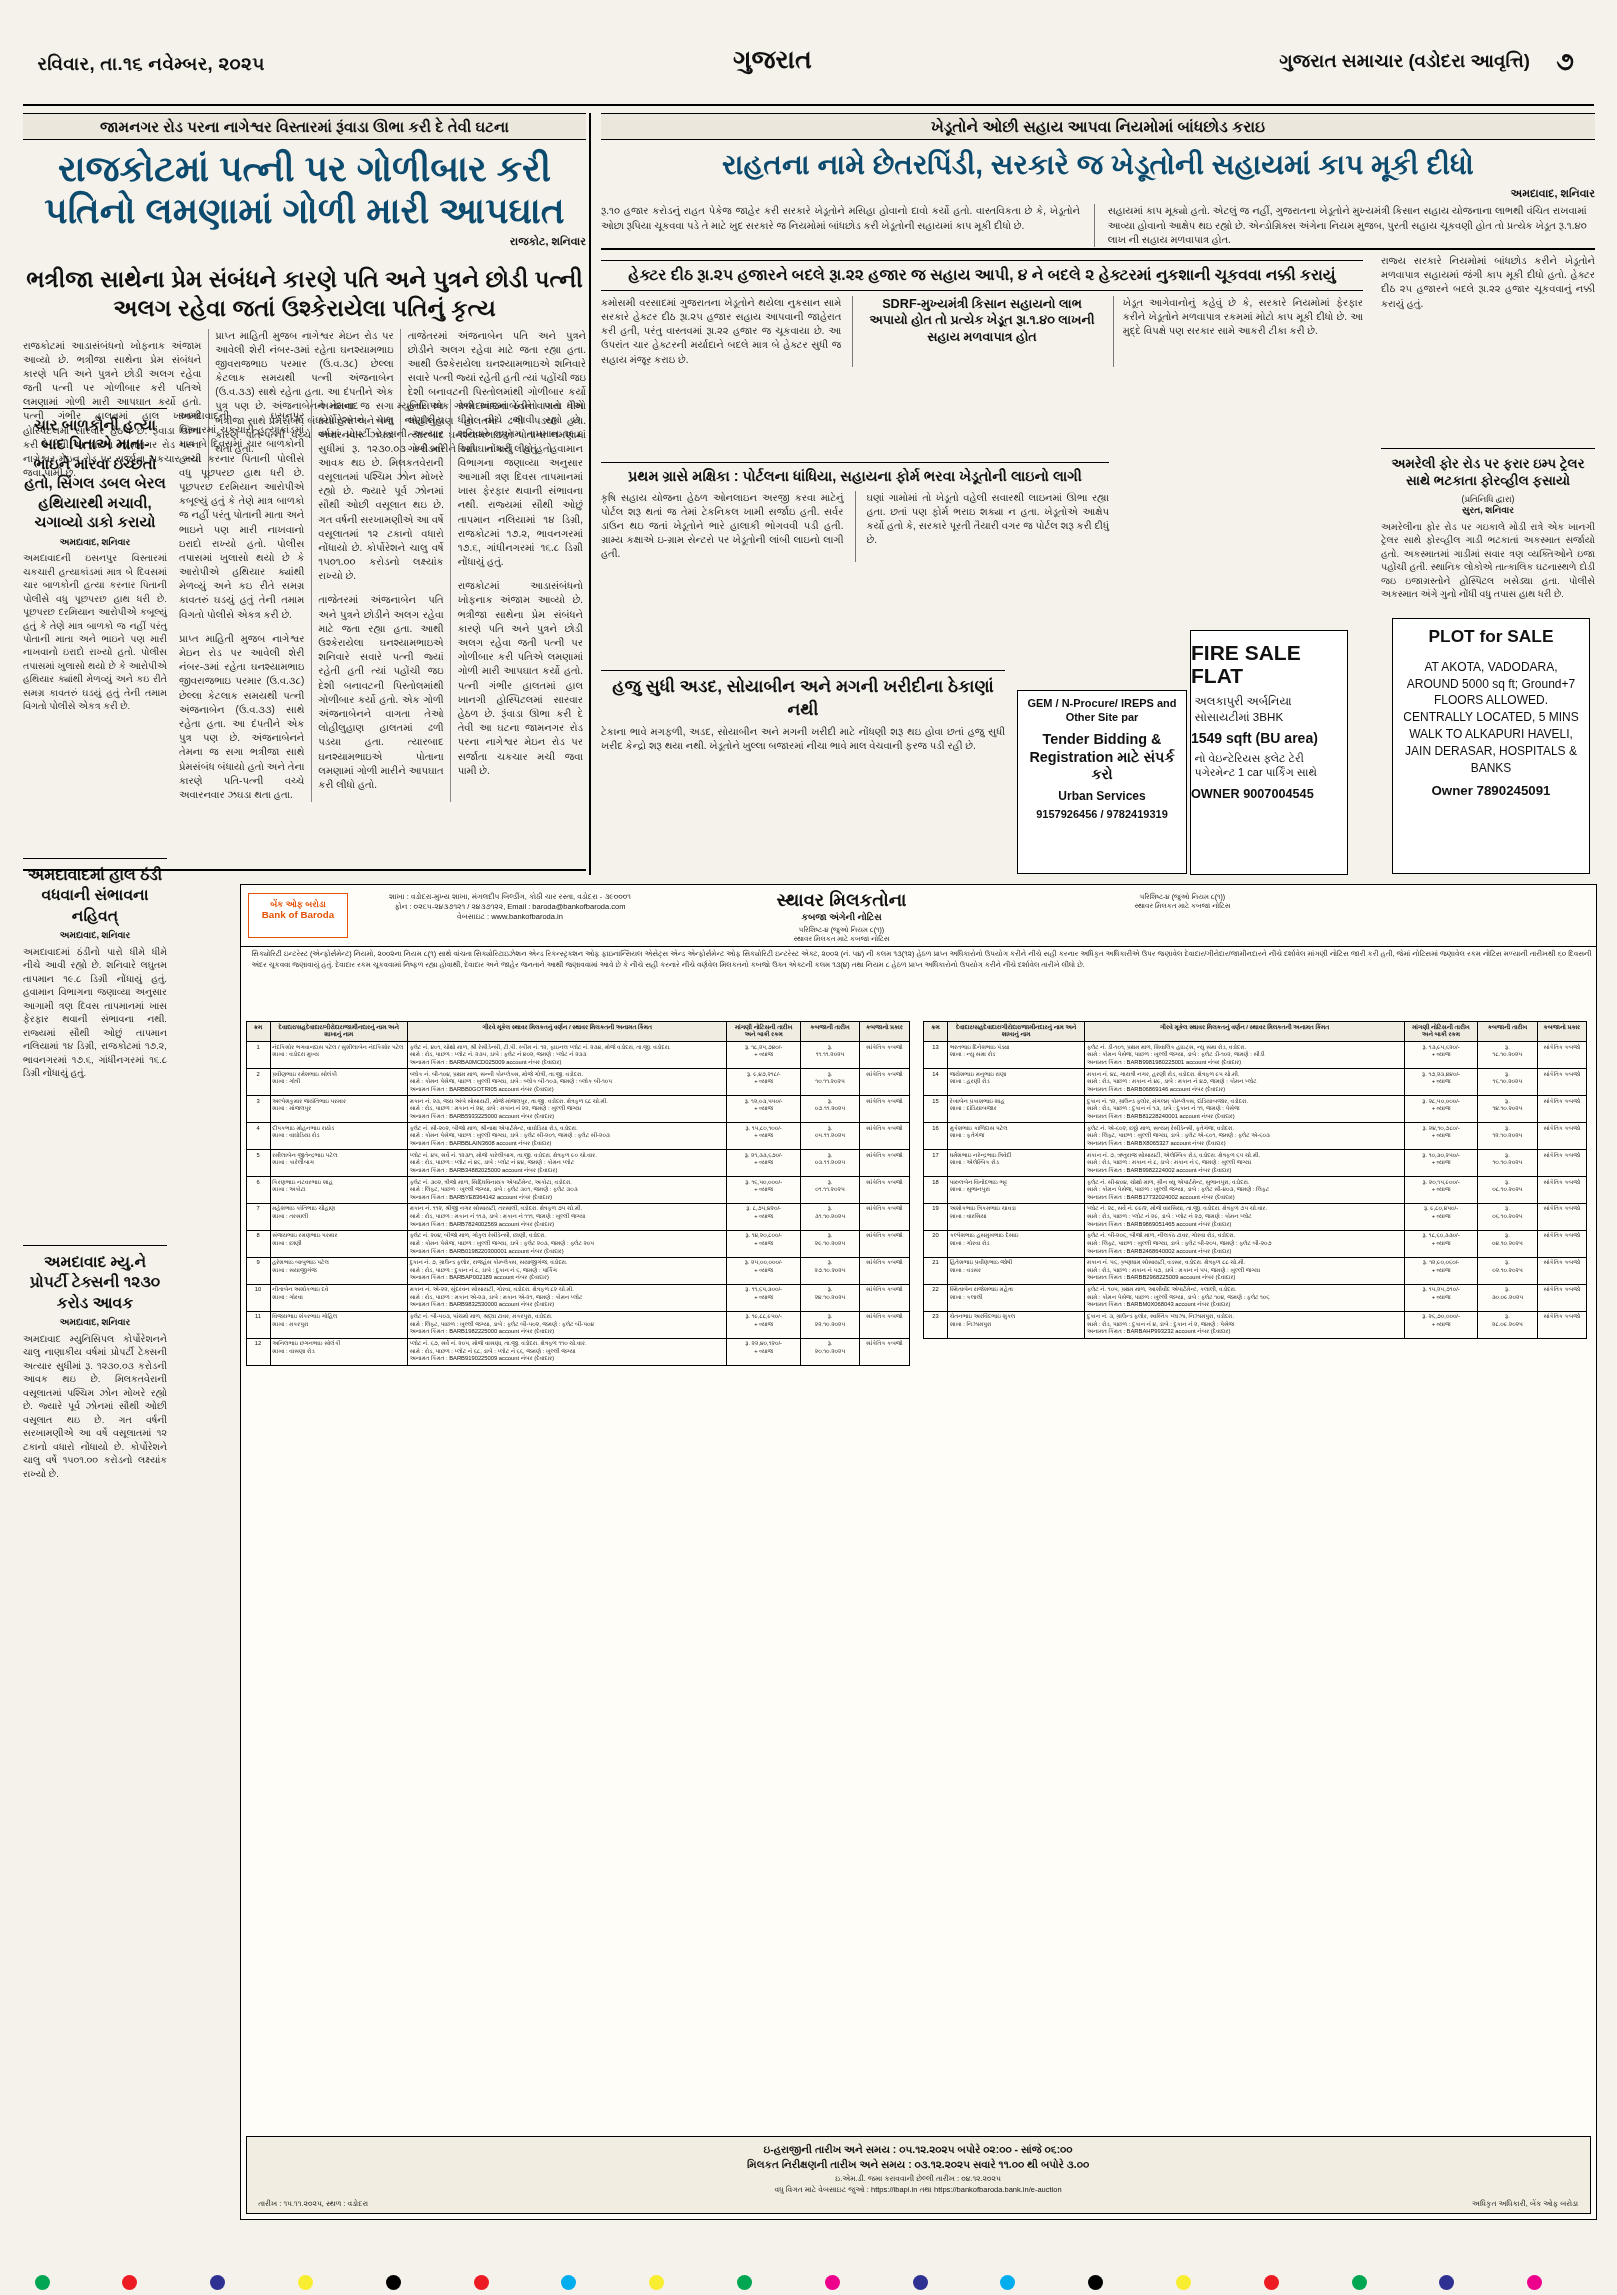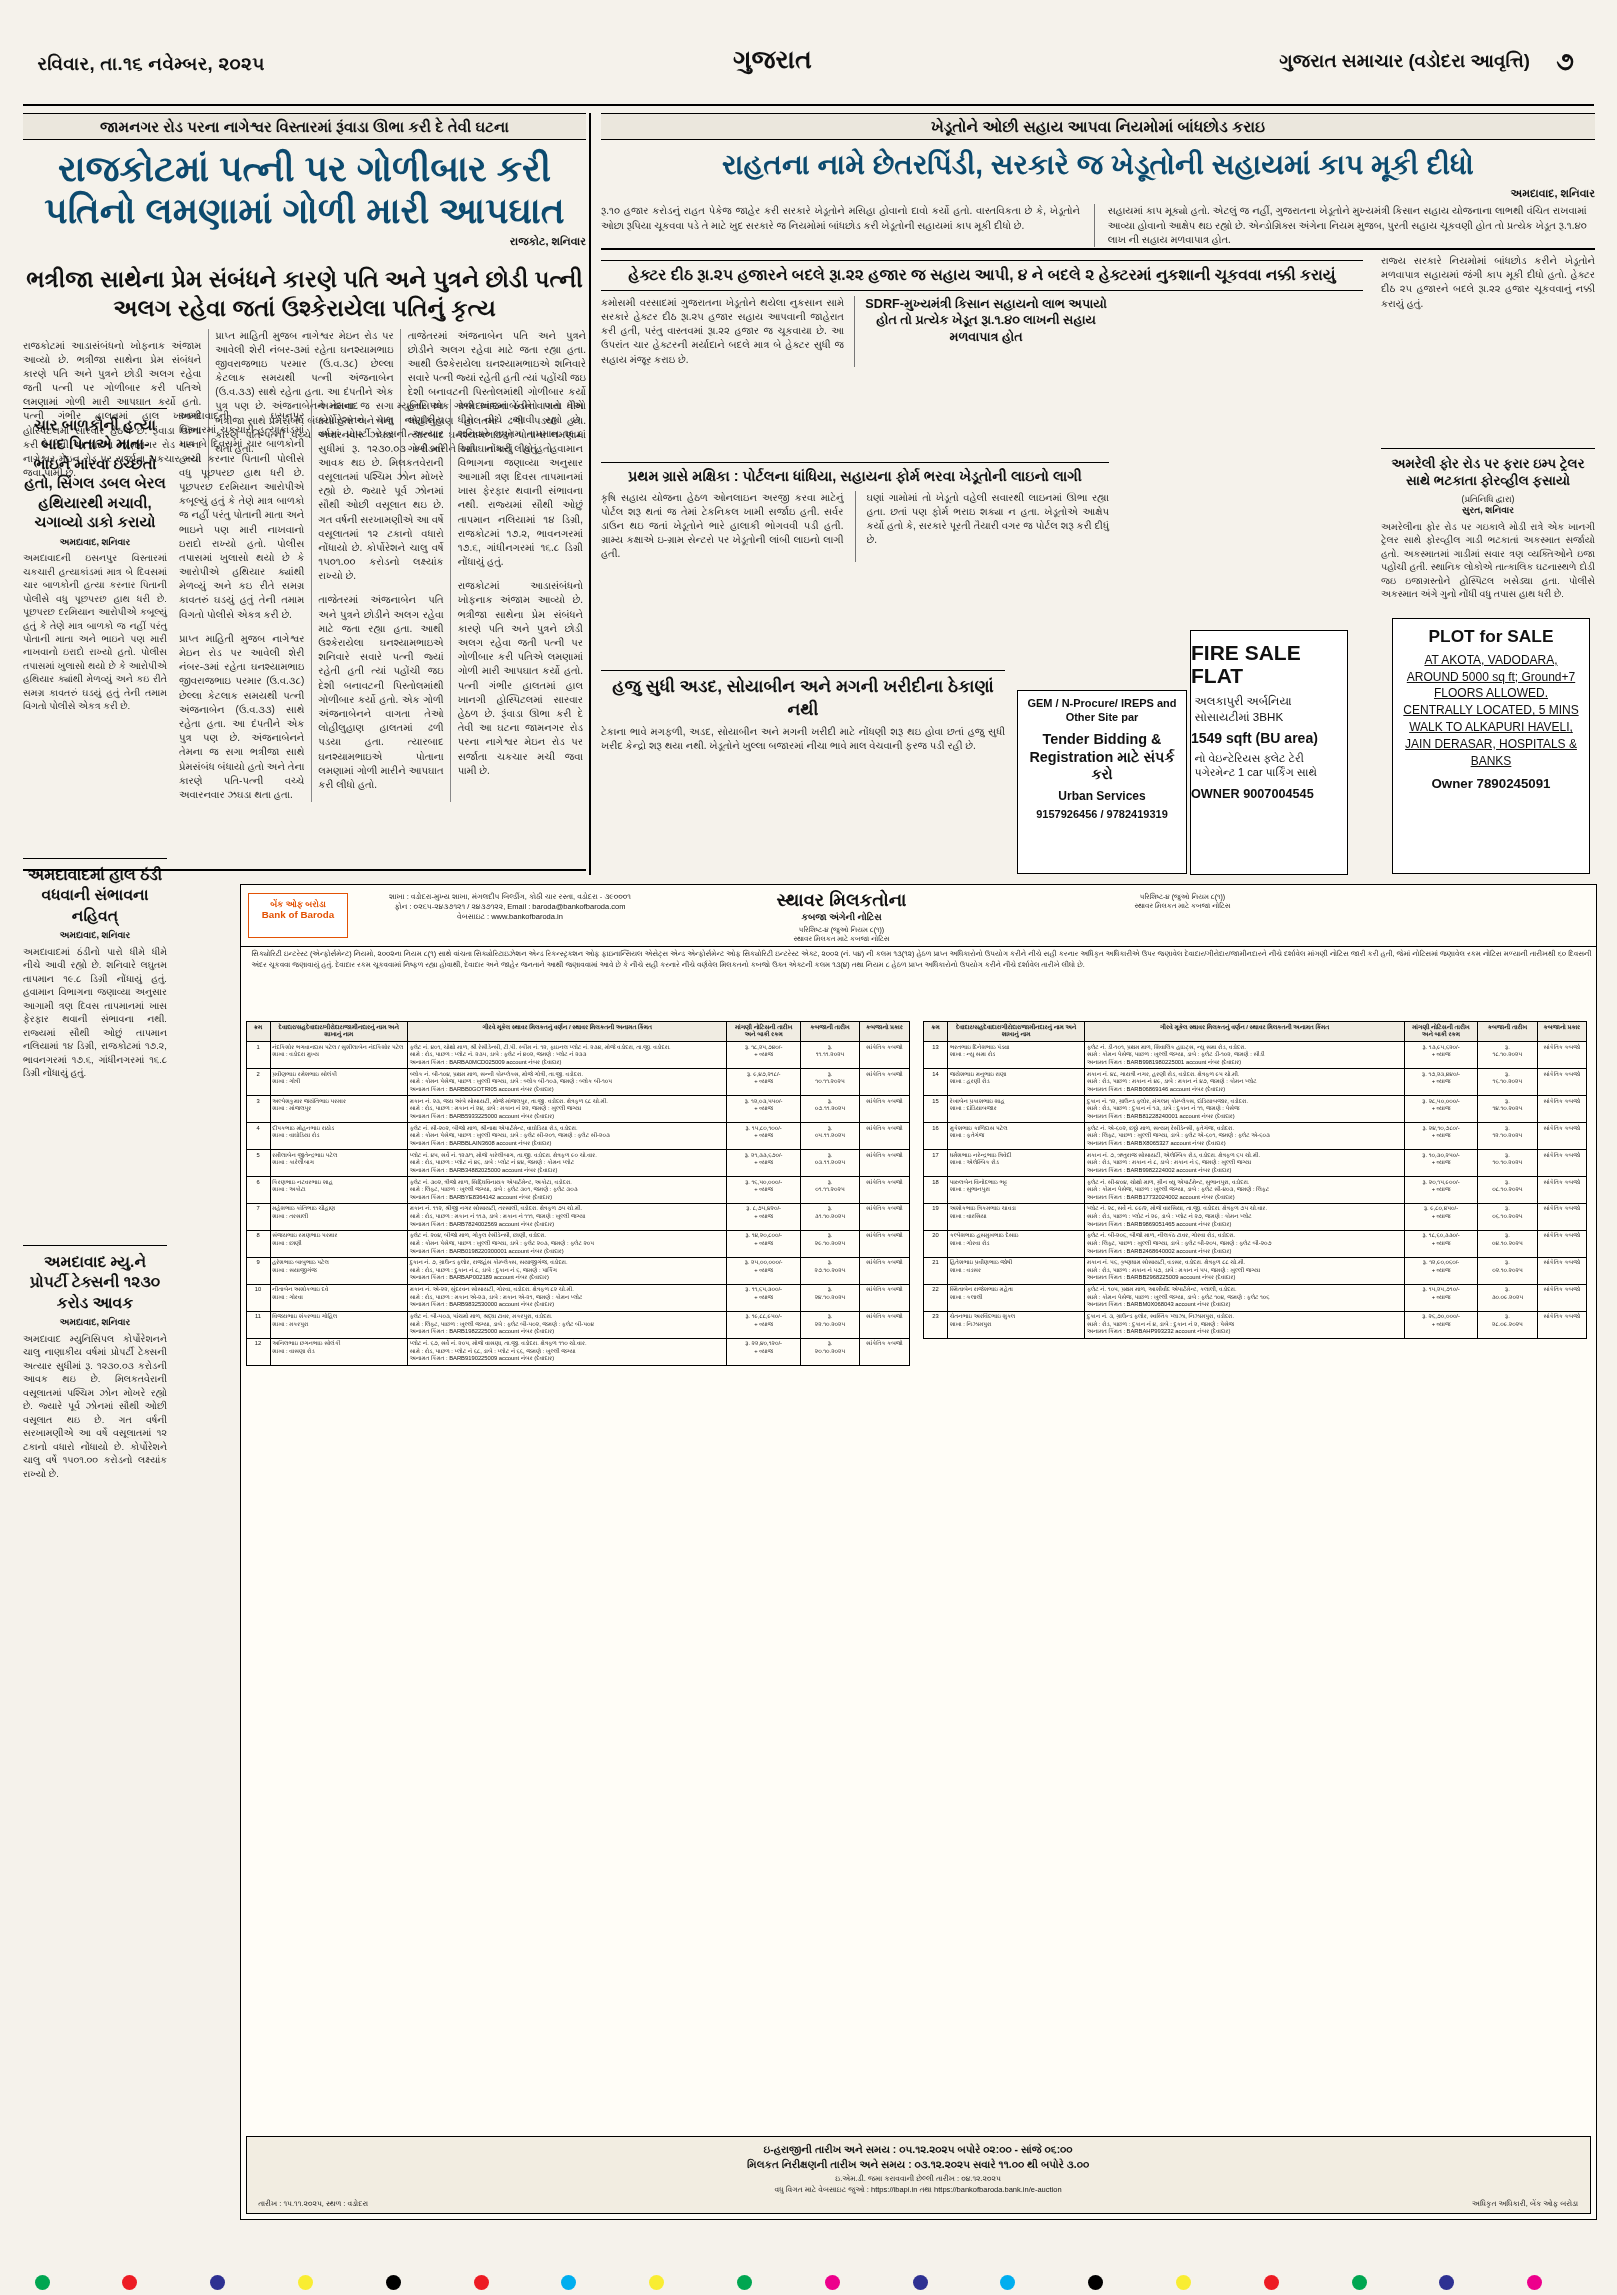--- a/index.html
+++ b/index.html
@@ -99,21 +99,21 @@
   #ad-gem { position:absolute; left:1017px; top:690px; width:168px; height:182px;
             border:1.7px solid #000; background:#fff; text-align:center; }
   #ad-gem .g1 { font-size:11px; font-weight:bold; margin-top:5.8px; line-height:1.25;}
   #ad-gem .g2 { font-size:14.4px; font-weight:bold; margin-top:7px; line-height:1.2;}
   #ad-gem .g3 { font-size:12px; font-weight:bold; margin-top:5.8px;}
   #ad-gem .g4 { font-size:11px; font-weight:bold; margin-top:4.6px;}
 
   #ad-plot { position:absolute; left:1392px; top:618px; width:196px; height:254px;
              border:1.7px solid #000; background:#fff; text-align:center; }
   #ad-plot .p1 { font-size:17.3px; font-weight:bold; margin-top:8px; line-height:1.15;}
-  #ad-plot .p2 { font-size:12px; margin-top:5px; line-height:1.4; padding:0 4.6px;text-decoration:underline;}
+  #ad-plot .p2 { font-size:12px; margin-top:12px; line-height:1.4; padding:0 4.6px;}
   #ad-plot .p3 { font-size:13.3px; font-weight:bold; margin-top:7px;}
 
   
   #bank {
     position:absolute; left:240px; top:884px; width:1355px; height:1334px;
     border:1.7px solid #000; background:#fffdf7;
   }
   #bank-head { position:relative; height:61px; border-bottom:1.2px solid #000; }
   #bob-logo {
     position:absolute; left:7px; top:8px; width:98px; height:43px;
@@ -221,20 +221,21 @@
 
   <div class="rule-h" style="left:601px; top:248px; width:994px;"></div>
 
   <div style="position:absolute;left:601px;top:254px;width:762px;">
     <div class="mini-head">હેક્ટર દીઠ રૂા.૨૫ હજારને બદલે રૂા.૨૨ હજાર જ સહાય આપી, ૪ ને બદલે ૨ હેક્ટરમાં નુકશાની ચૂકવવા નક્કી કરાયું</div>
     <div style="display:flex;gap:10.4px;">
       <div class="body-col" style="width:243px;">કમોસમી વરસાદમાં ગુજરાતના ખેડૂતોને થયેલા નુકસાન સામે સરકારે હેક્ટર દીઠ રૂા.૨૫ હજાર સહાય આપવાની જાહેરાત કરી હતી, પરંતુ વાસ્તવમાં રૂા.૨૨ હજાર જ ચૂકવાયા છે. આ ઉપરાંત ચાર હેક્ટરની મર્યાદાને બદલે માત્ર બે હેક્ટર સુધી જ સહાય મંજૂર કરાઇ છે.</div>
       <div class="vdiv" style="width:243px;padding-left:9.2px;">
         <div style="font-size:12.7px;font-weight:bold;line-height:1.3;text-align:center;">SDRF-મુખ્યમંત્રી કિસાન સહાયનો લાભ અપાયો હોત તો પ્રત્યેક ખેડૂત રૂા.૧.૪૦ લાખની સહાય મળવાપાત્ર હોત</div>
       </div>
+      <div class="body-col vdiv" style="width:243px;padding-left:9.2px;">ખેડૂત આગેવાનોનું કહેવું છે કે, સરકારે નિયમોમાં ફેરફાર કરીને ખેડૂતોને મળવાપાત્ર રકમમાં મોટો કાપ મૂકી દીધો છે. આ મુદ્દે વિપક્ષે પણ સરકાર સામે આકરી ટીકા કરી છે.</div>
     </div>
   </div>
 
   <div style="position:absolute;left:1381px;top:254px;width:214px;" class="body-col">રાજ્ય સરકારે નિયમોમાં બાંધછોડ કરીને ખેડૂતોને મળવાપાત્ર સહાયમાં જંગી કાપ મૂકી દીધો હતો. હેક્ટર દીઠ ૨૫ હજારને બદલે રૂા.૨૨ હજાર ચૂકવવાનું નક્કી કરાયું હતું.</div>
 
   <div style="position:absolute;left:601px;top:456px;width:508px;">
     <div class="mini-head2">પ્રથમ ગ્રાસે મક્ષિકા : પોર્ટલના ધાંધિયા, સહાયના ફોર્મ ભરવા ખેડૂતોની લાઇનો લાગી</div>
     <div style="display:flex;gap:11.6px;">
       <div class="body-col" style="width:245px;">કૃષિ સહાય યોજના હેઠળ ઓનલાઇન અરજી કરવા માટેનું પોર્ટલ શરૂ થતાં જ તેમાં ટેકનિકલ ખામી સર્જાઇ હતી. સર્વર ડાઉન થઇ જતાં ખેડૂતોને ભારે હાલાકી ભોગવવી પડી હતી. ગ્રામ્ય કક્ષાએ ઇ-ગ્રામ સેન્ટરો પર ખેડૂતોની લાંબી લાઇનો લાગી હતી.</div>
       <div class="body-col vdiv" style="width:245px;padding-left:10.4px;">ઘણાં ગામોમાં તો ખેડૂતો વહેલી સવારથી લાઇનમાં ઊભા રહ્યા હતા. છતાં પણ ફોર્મ ભરાઇ શક્યા ન હતા. ખેડૂતોએ આક્ષેપ કર્યો હતો કે, સરકારે પૂરતી તૈયારી વગર જ પોર્ટલ શરૂ કરી દીધું છે.</div>

